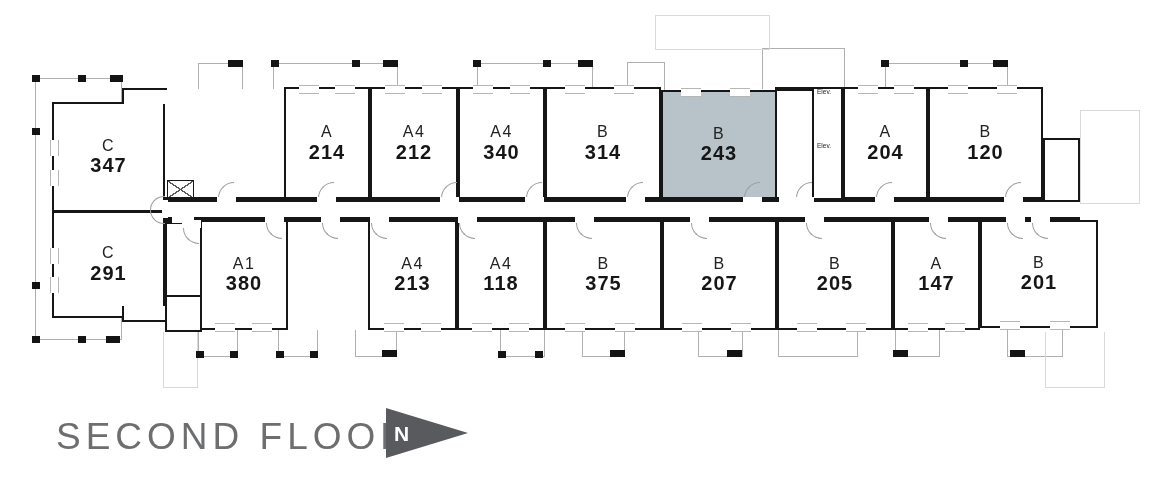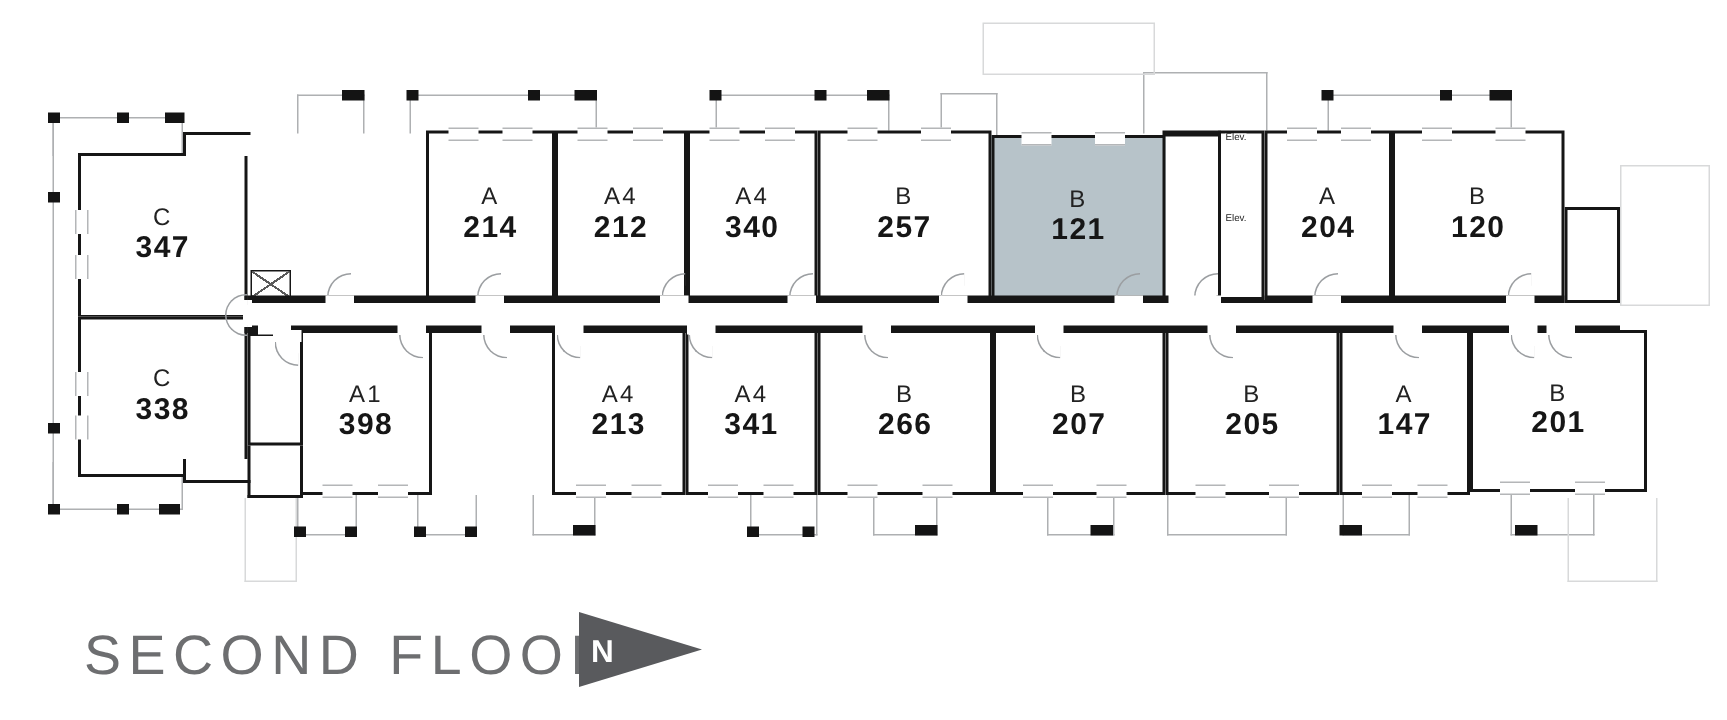--- a/index.html
+++ b/index.html
@@ -113,21 +113,21 @@
   <div class="post" style="left:727px;top:350px;width:15px;"></div>
   <div class="post" style="left:893px;top:350px;width:15px;"></div>
   <div class="post" style="left:1010px;top:350px;width:15px;"></div>
 
   <div class="u side" style="left:52px;top:102px;width:113px;height:110px;">
     <div class="ut">C</div>
     <div class="un">347</div>
   </div>
   <div class="u side" style="left:52px;top:211px;width:113px;height:107px;">
     <div class="ut">C</div>
-    <div class="un">338</div>
+    <div class="un">291</div>
   </div>
   <div class="ext" style="left:122px;top:88px;width:45px;height:16px;border-top:2px solid #161616;border-left:2px solid #161616;"></div>
   <div class="ext" style="left:122px;top:306px;width:45px;height:16px;border-bottom:2px solid #161616;border-left:2px solid #161616;"></div>
 
   <div class="wallbar" style="left:163px;top:197px;width:882px;height:5px;"></div>
   <div class="wallbar" style="left:163px;top:217px;width:917px;height:5px;"></div>
   <div class="gap" style="left:779px;top:196px;width:32px;height:7px;"></div>
   <div class="gap" style="left:172px;top:216px;width:22px;height:7px;"></div>
   <div class="gap" style="left:162px;top:200px;width:6px;height:18px;"></div>
 
@@ -138,25 +138,25 @@
   <div class="u top" style="left:370px;top:87px;width:88px;height:113px;">
     <div class="ut">A4</div>
     <div class="un">212</div>
   </div>
   <div class="u top" style="left:458px;top:87px;width:87px;height:113px;">
     <div class="ut">A4</div>
     <div class="un">340</div>
   </div>
   <div class="u top" style="left:545px;top:87px;width:116px;height:113px;">
     <div class="ut">B</div>
-    <div class="un">257</div>
+    <div class="un">314</div>
   </div>
   <div class="u top hl" style="left:661px;top:90px;width:116px;height:110px;">
     <div class="ut">B</div>
-    <div class="un">121</div>
+    <div class="un">243</div>
   </div>
   <div class="u top" style="left:843px;top:87px;width:85px;height:113px;">
     <div class="ut">A</div>
     <div class="un">204</div>
   </div>
   <div class="u top" style="left:928px;top:87px;width:115px;height:113px;">
     <div class="ut">B</div>
     <div class="un">120</div>
   </div>
 
@@ -182,33 +182,33 @@
     <span class="stlab">Stairs</span>
   </div>
   <div class="sbox" style="left:1062px;top:143px;width:15px;height:55px;">
     <span class="stlab">Stairs</span>
   </div>
 
   <div class="xbox" style="left:167px;top:180px;width:27px;height:19px;border-color:#161616;"></div>
 
   <div class="u bot" style="left:200px;top:220px;width:88px;height:110px;justify-content:center;">
     <div class="ut">A1</div>
-    <div class="un">398</div>
+    <div class="un">380</div>
   </div>
   <div class="u bot" style="left:368px;top:220px;width:89px;height:110px;">
     <div class="ut">A4</div>
     <div class="un">213</div>
   </div>
   <div class="u bot" style="left:457px;top:220px;width:88px;height:110px;">
     <div class="ut">A4</div>
-    <div class="un">341</div>
+    <div class="un">118</div>
   </div>
   <div class="u bot" style="left:545px;top:220px;width:117px;height:110px;">
     <div class="ut">B</div>
-    <div class="un">266</div>
+    <div class="un">375</div>
   </div>
   <div class="u bot" style="left:662px;top:220px;width:115px;height:110px;">
     <div class="ut">B</div>
     <div class="un">207</div>
   </div>
   <div class="u bot" style="left:777px;top:220px;width:116px;height:110px;">
     <div class="ut">B</div>
     <div class="un">205</div>
   </div>
   <div class="u bot" style="left:893px;top:220px;width:87px;height:110px;">

